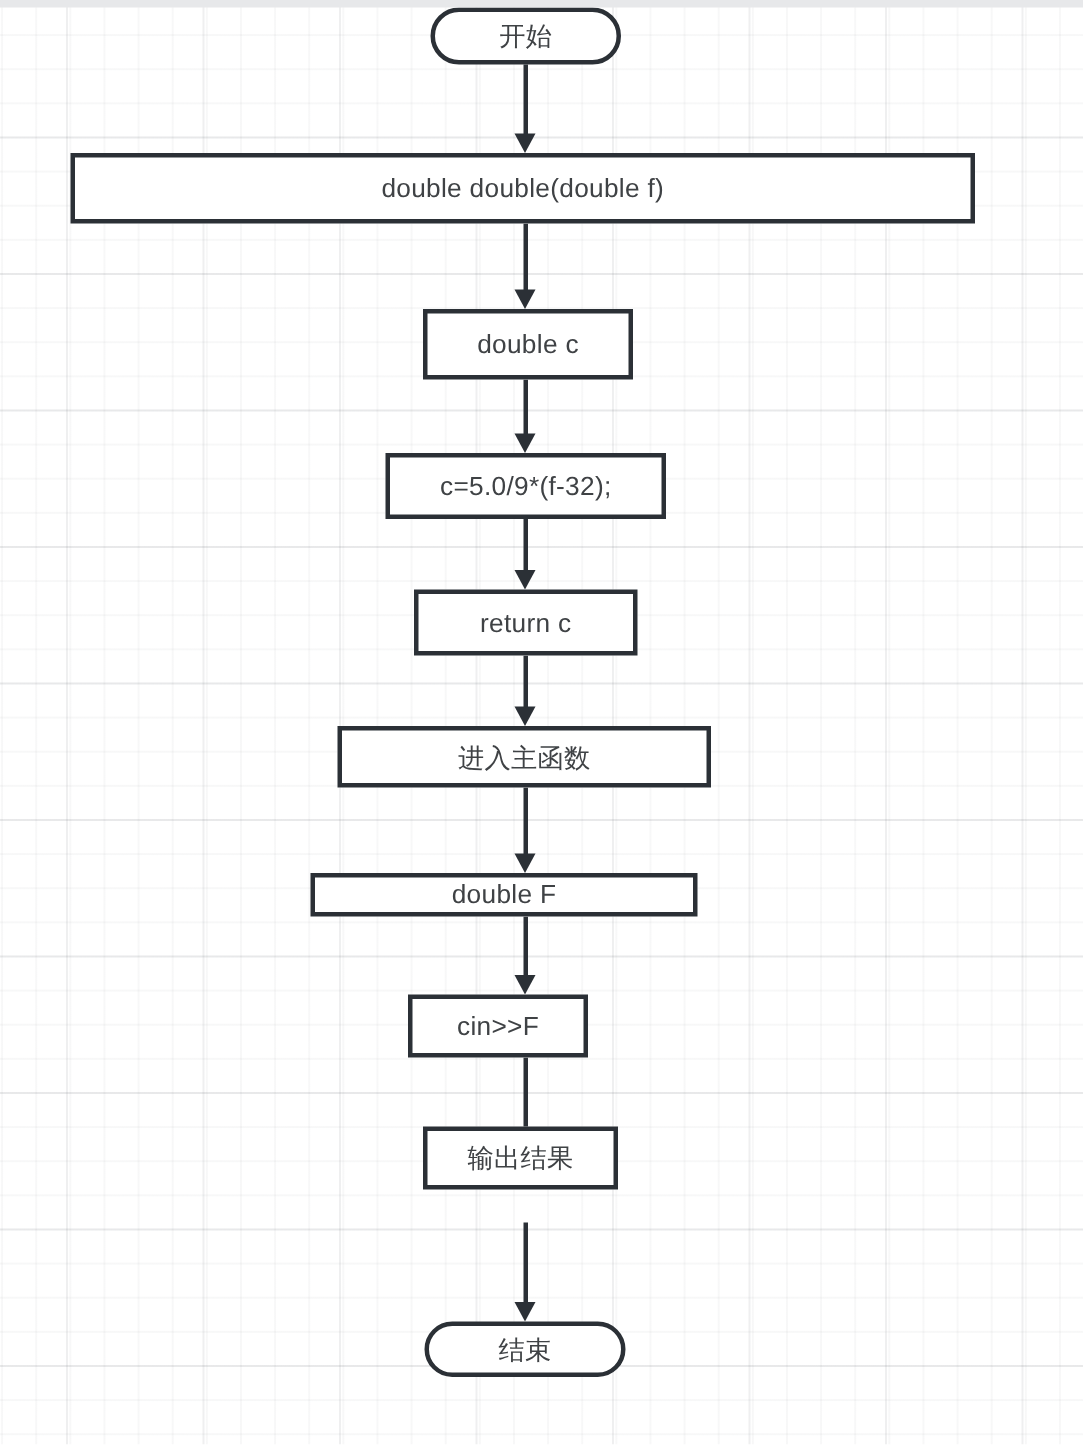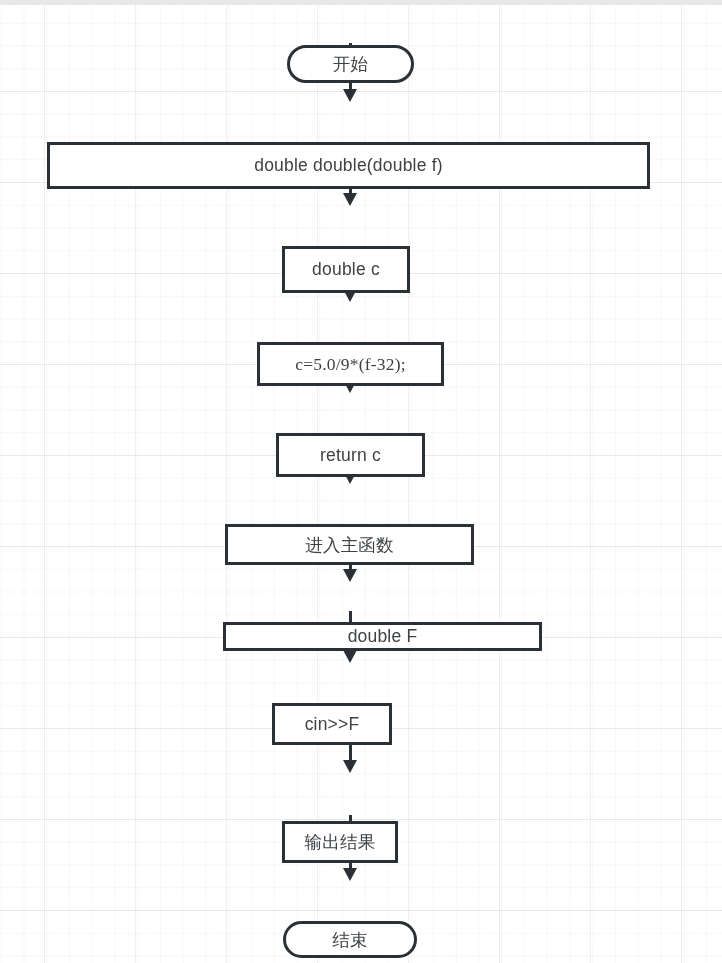--- a/index.html
+++ b/index.html
@@ -36,21 +36,20 @@
     border: 3px solid #2b3036;
     background: #ffffff;
     display: flex;
     align-items: center;
     justify-content: center;
     font-size: 17.5px;
     color: #3f4245;
     z-index: 2;
     white-space: nowrap;
     letter-spacing: 0.2px;
-    margin-top: 40px;
   }
   .terminator { border-radius: 20px; }
   .arrow {
     position: absolute;
     left: 343px;
     width: 14px;
     z-index: 1;
   }
   .arrow::before {
     content: "";
@@ -81,45 +80,45 @@
   <div class="top-strip"></div>
 
   <div class="node terminator" style="left:287px; top:5px;   width:127px; height:38px;">
     <span class="label">开始</span>
   </div>
 
   <div class="node" style="left:47px;  top:102px; width:603px; height:47px;">
     <span class="label">double double(double f)</span>
   </div>
 
-  <div class="node" style="left:282px; top:206px; width:128px; height:47px;">
+  <div class="node" style="left:282px; top:206px; width:140px; height:47px;">
     <span class="label">double c</span>
   </div>
 
-  <div class="node" style="left:257px; top:302px; width:187px; height:44px;font-family:Liberation Serif, serif;">
+  <div class="node" style="left:257px; top:302px; width:187px; height:44px;">
     <span class="label">c=5.0/9*(f-32);</span>
   </div>
 
   <div class="node" style="left:276px; top:393px; width:149px; height:44px;">
     <span class="label">return c</span>
   </div>
 
   <div class="node" style="left:225px; top:484px; width:249px; height:41px;">
     <span class="label">进入主函数</span>
   </div>
 
-  <div class="node" style="left:223px; top:582px; width:319px; height:29px;">
+  <div class="node" style="left:207px; top:582px; width:258px; height:29px;">
     <span class="label">double F</span>
   </div>
 
   <div class="node" style="left:272px; top:663px; width:120px; height:42px;">
     <span class="label">cin&gt;&gt;F</span>
   </div>
 
-  <div class="node" style="left:282px; top:781px; width:116px; height:42px;">
+  <div class="node" style="left:282px; top:751px; width:130px; height:42px;">
     <span class="label">输出结果</span>
   </div>
 
   <div class="node terminator" style="left:283px; top:881px; width:134px; height:37px;">
     <span class="label">结束</span>
   </div>
 
   <div class="arrow" style="top:43px;  height:59px;"></div>
   <div class="arrow" style="top:149px; height:57px;"></div>
   <div class="arrow" style="top:253px; height:49px;"></div>

